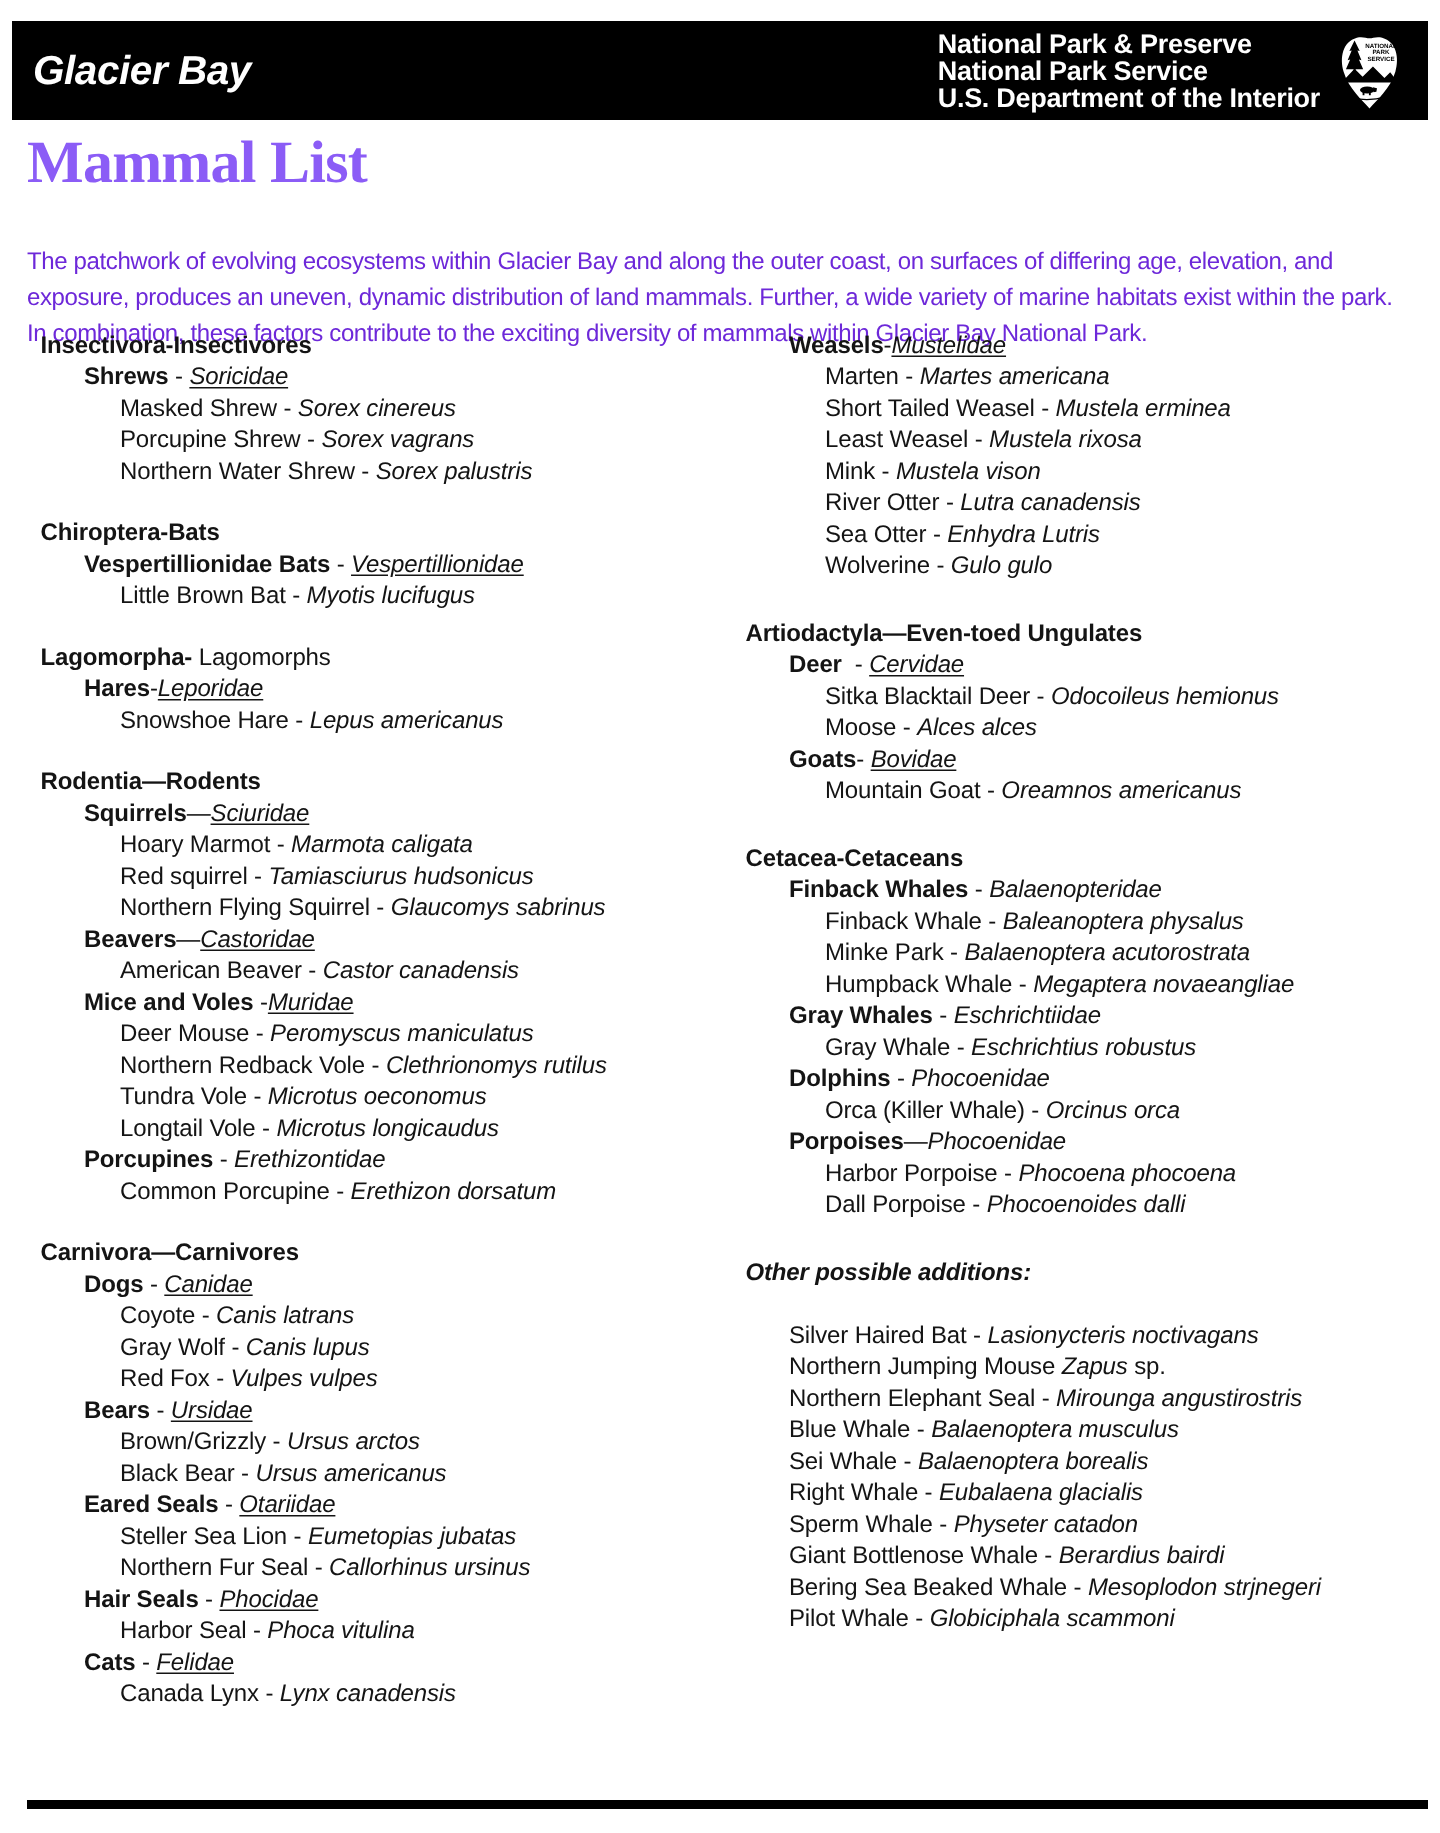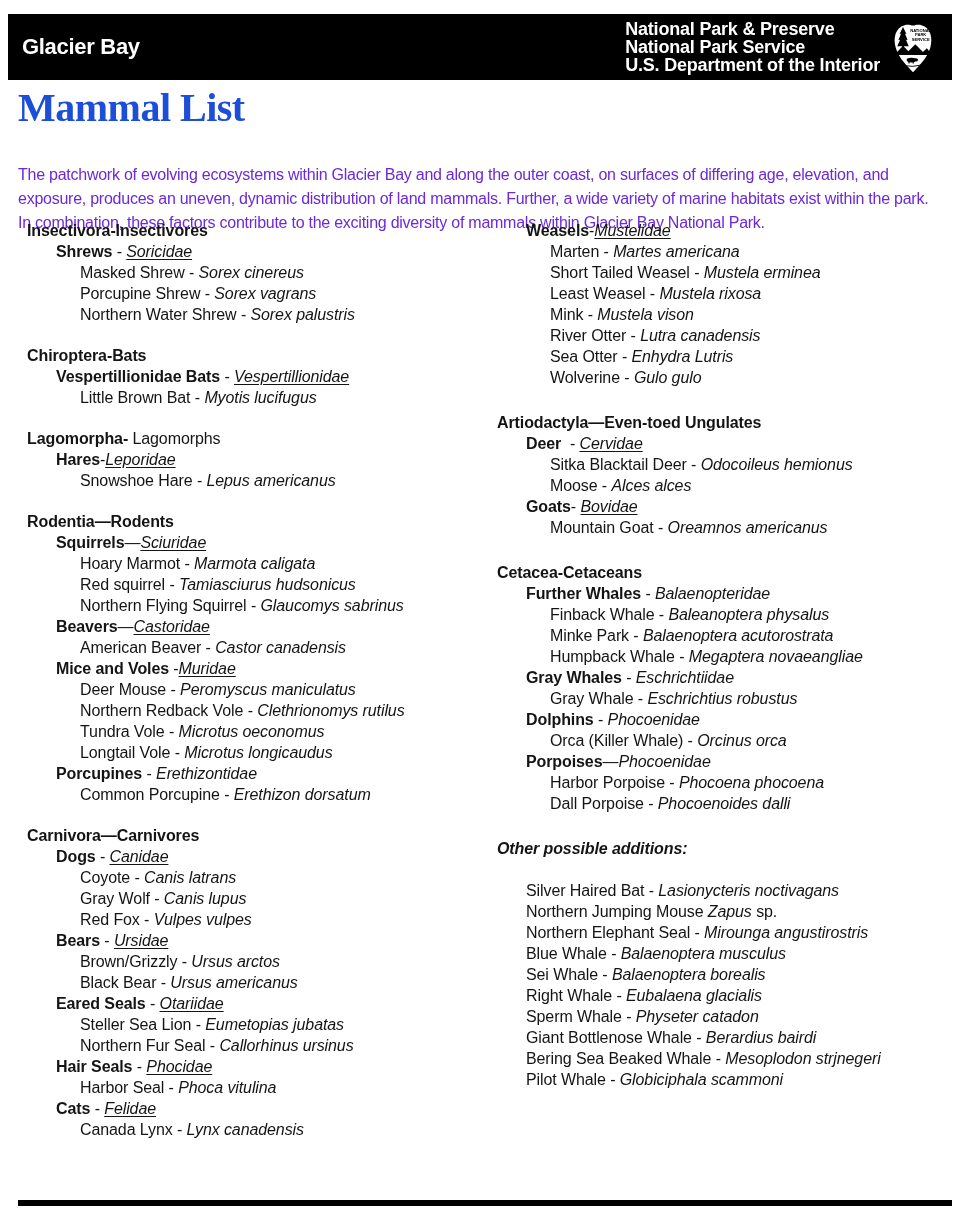--- a/index.html
+++ b/index.html
@@ -21,35 +21,35 @@
   
   .topbar{
     position:absolute;left:8px;top:14px;width:944px;height:66px;
     background:var(--header_bg,#000);
     color:var(--header_text,#fff);
     display:flex;align-items:center;
     padding:0 16px 0 14px;
   }
   .park-name{
     flex:1;
-    font-size:22px;font-weight:bold;letter-spacing:-0.3px;
+    font-size:27px;font-weight:bold;letter-spacing:-0.3px;font-style:italic;
   }
   .agency{
     font-size:18px;font-weight:bold;line-height:18px;
     letter-spacing:-0.2px;
     margin-right:10px;white-space:nowrap;
   }
   .logo{width:46px;height:54px;flex:0 0 auto;}
   .logo svg{display:block;width:100%;height:100%;}
   
   h1.doc-title{
     position:absolute;left:18px;top:84px;
     font-family:"Liberation Serif","DejaVu Serif",serif;
     font-size:40px;font-weight:bold;letter-spacing:-0.5px;
-    color:#1d4ed8;
+    color:#8b5cf6;
   }
   .intro{
     position:absolute;left:18px;top:141px;width:924px;
     font-size:16px;line-height:24px;letter-spacing:-0.25px;
     color:#6d28d9;
     margin-top:22px;
   }
   
   .col{position:absolute;top:220px;font-size:16px;line-height:21px;letter-spacing:-0.1px;}
   .col-left{left:27px;width:462px;}
@@ -175,21 +175,21 @@
       <div class="section">
         <div class="line indent-0"><span class="seg b">Artiodactyla—Even-toed Ungulates</span></div>
         <div class="line indent-1"><span class="seg b">Deer</span><span class="seg">  - </span><span class="seg i u">Cervidae</span></div>
         <div class="line indent-2"><span class="seg">Sitka Blacktail Deer - </span><span class="seg i">Odocoileus hemionus</span></div>
         <div class="line indent-2"><span class="seg">Moose - </span><span class="seg i">Alces alces</span></div>
         <div class="line indent-1"><span class="seg b">Goats</span><span class="seg">- </span><span class="seg i u">Bovidae</span></div>
         <div class="line indent-2"><span class="seg">Mountain Goat - </span><span class="seg i">Oreamnos americanus</span></div>
       </div>
       <div class="section">
         <div class="line indent-0"><span class="seg b">Cetacea-Cetaceans</span></div>
-        <div class="line indent-1"><span class="seg b">Further Whales</span><span class="seg"> - </span><span class="seg i">Balaenopteridae</span></div>
+        <div class="line indent-1"><span class="seg b">Finback Whales</span><span class="seg"> - </span><span class="seg i">Balaenopteridae</span></div>
         <div class="line indent-2"><span class="seg">Finback Whale - </span><span class="seg i">Baleanoptera physalus</span></div>
         <div class="line indent-2"><span class="seg">Minke Park - </span><span class="seg i">Balaenoptera acutorostrata</span></div>
         <div class="line indent-2"><span class="seg">Humpback Whale - </span><span class="seg i">Megaptera novaeangliae</span></div>
         <div class="line indent-1"><span class="seg b">Gray Whales</span><span class="seg"> - </span><span class="seg i">Eschrichtiidae</span></div>
         <div class="line indent-2"><span class="seg">Gray Whale - </span><span class="seg i">Eschrichtius robustus</span></div>
         <div class="line indent-1"><span class="seg b">Dolphins</span><span class="seg"> - </span><span class="seg i">Phocoenidae</span></div>
         <div class="line indent-2"><span class="seg">Orca (Killer Whale) - </span><span class="seg i">Orcinus orca</span></div>
         <div class="line indent-1"><span class="seg b">Porpoises</span><span class="seg">—</span><span class="seg i">Phocoenidae</span></div>
         <div class="line indent-2"><span class="seg">Harbor Porpoise - </span><span class="seg i">Phocoena phocoena</span></div>
         <div class="line indent-2"><span class="seg">Dall Porpoise - </span><span class="seg i">Phocoenoides dalli</span></div>

